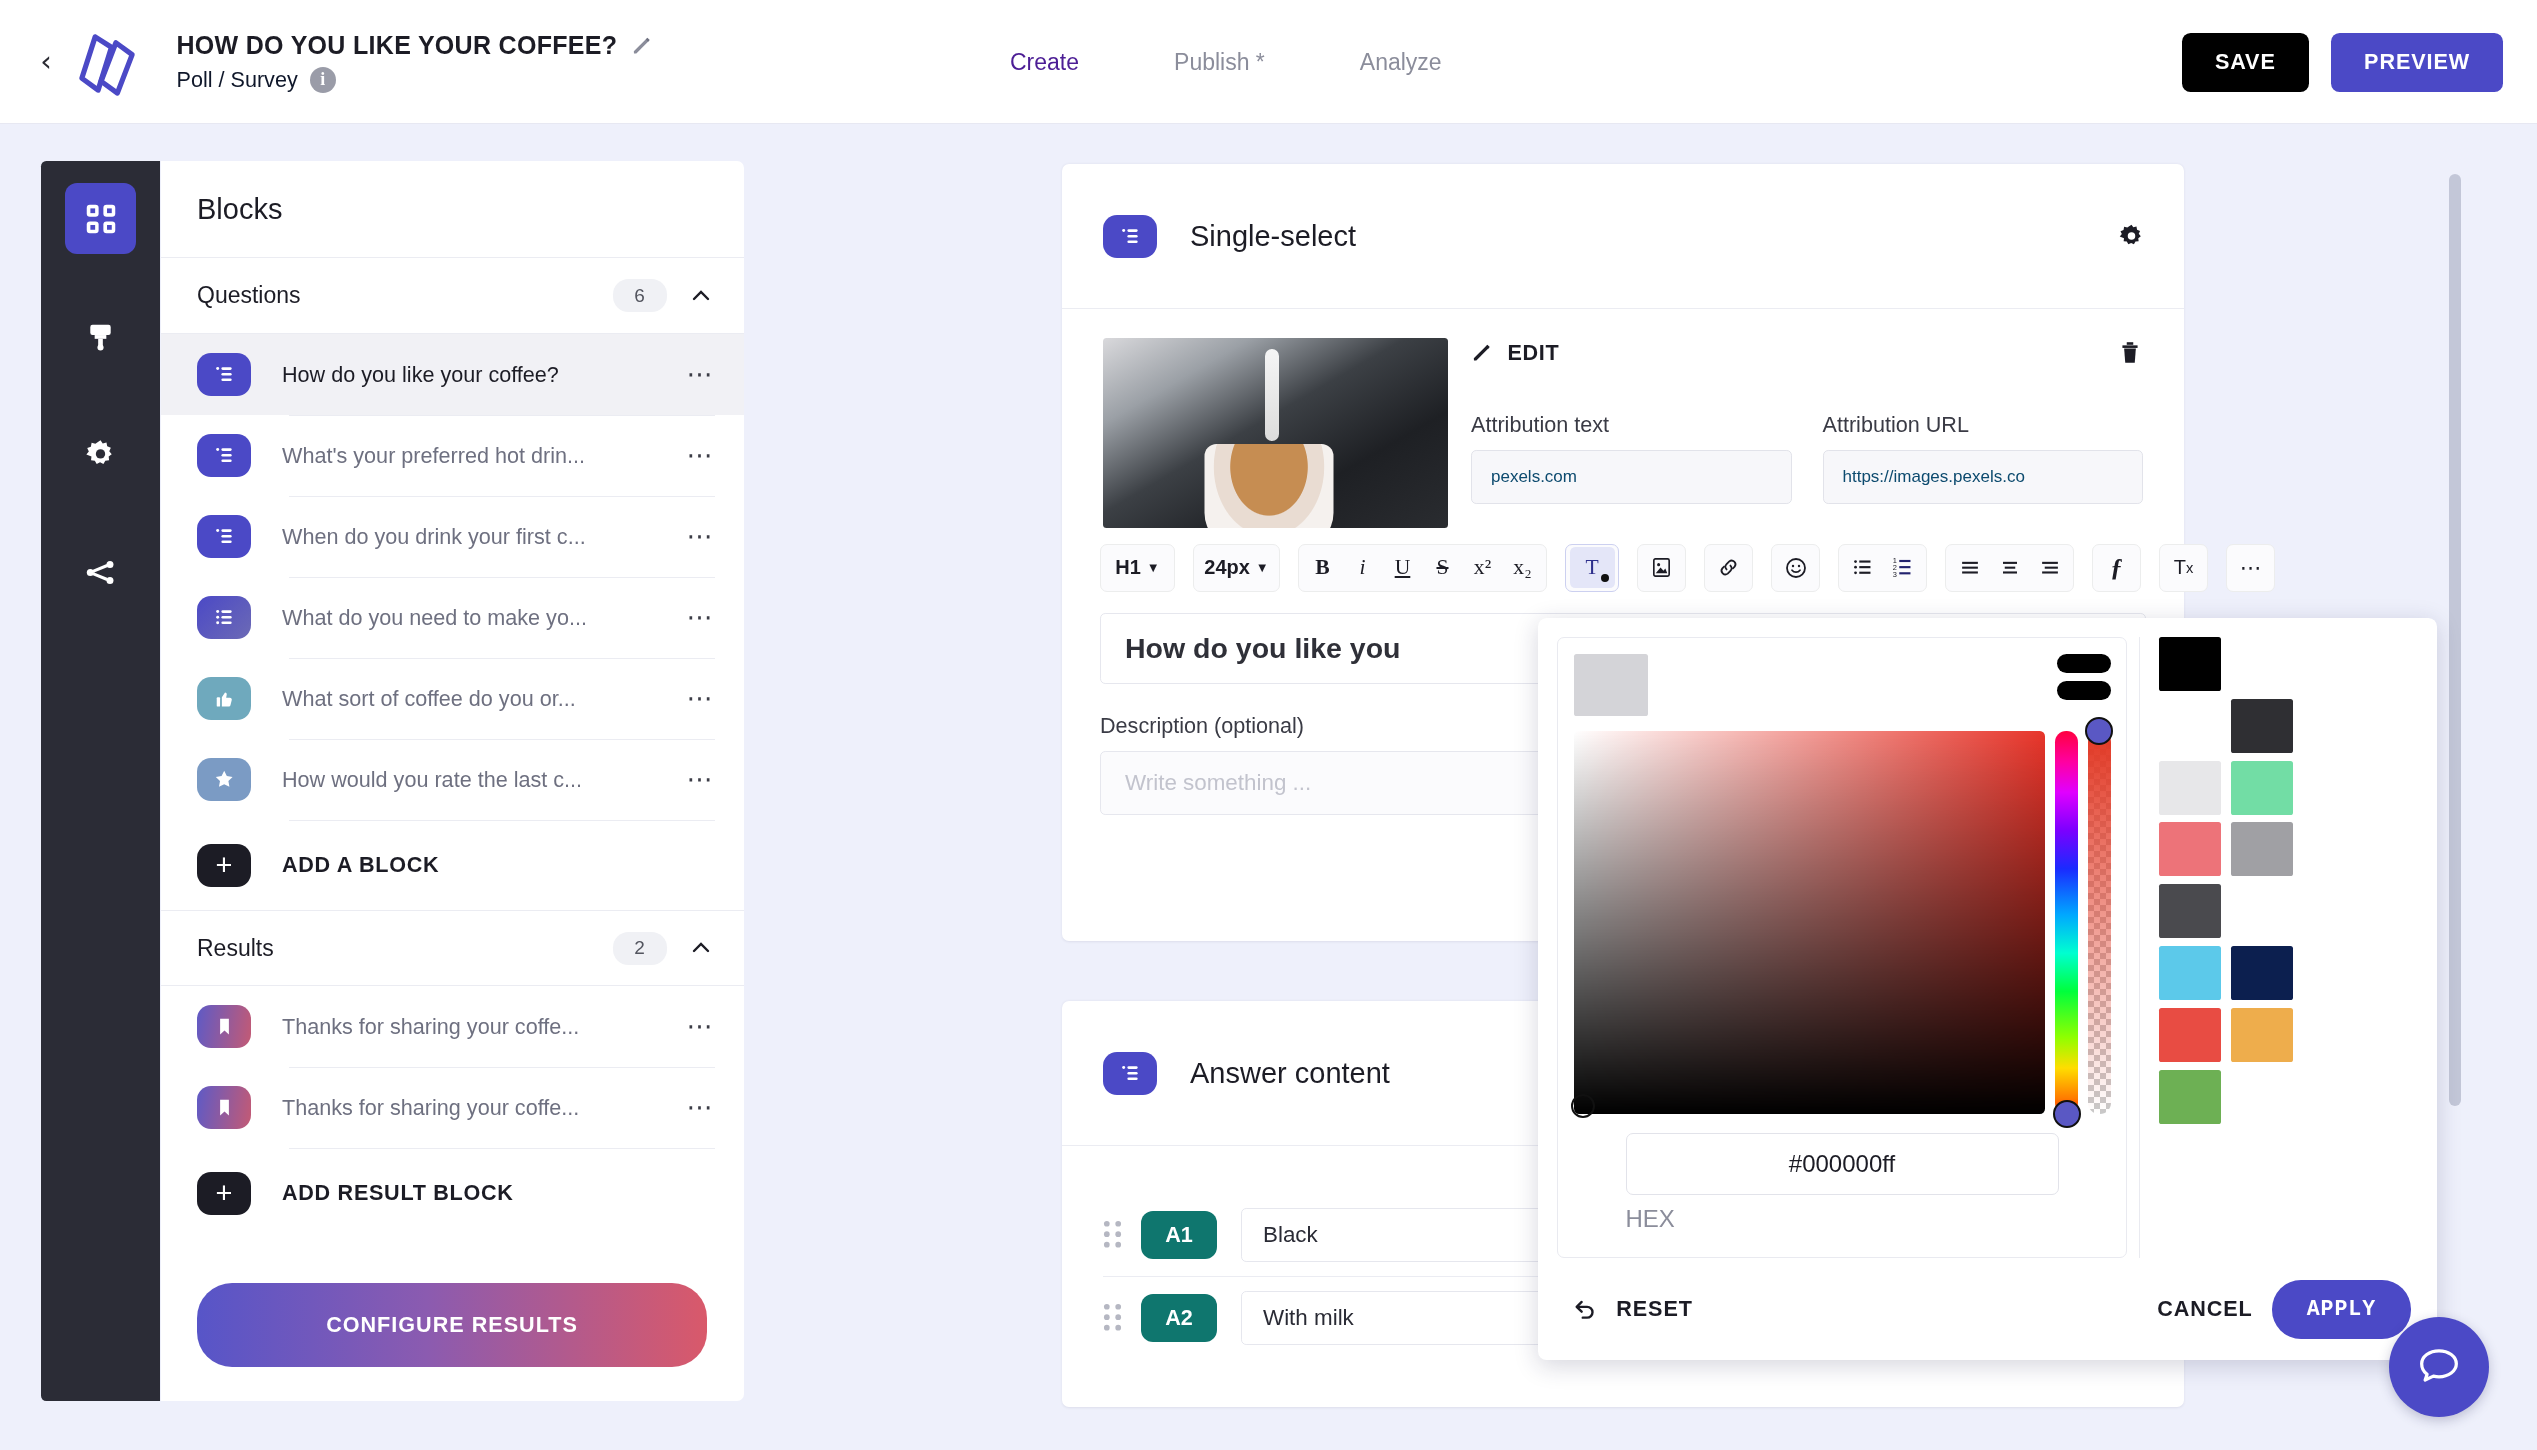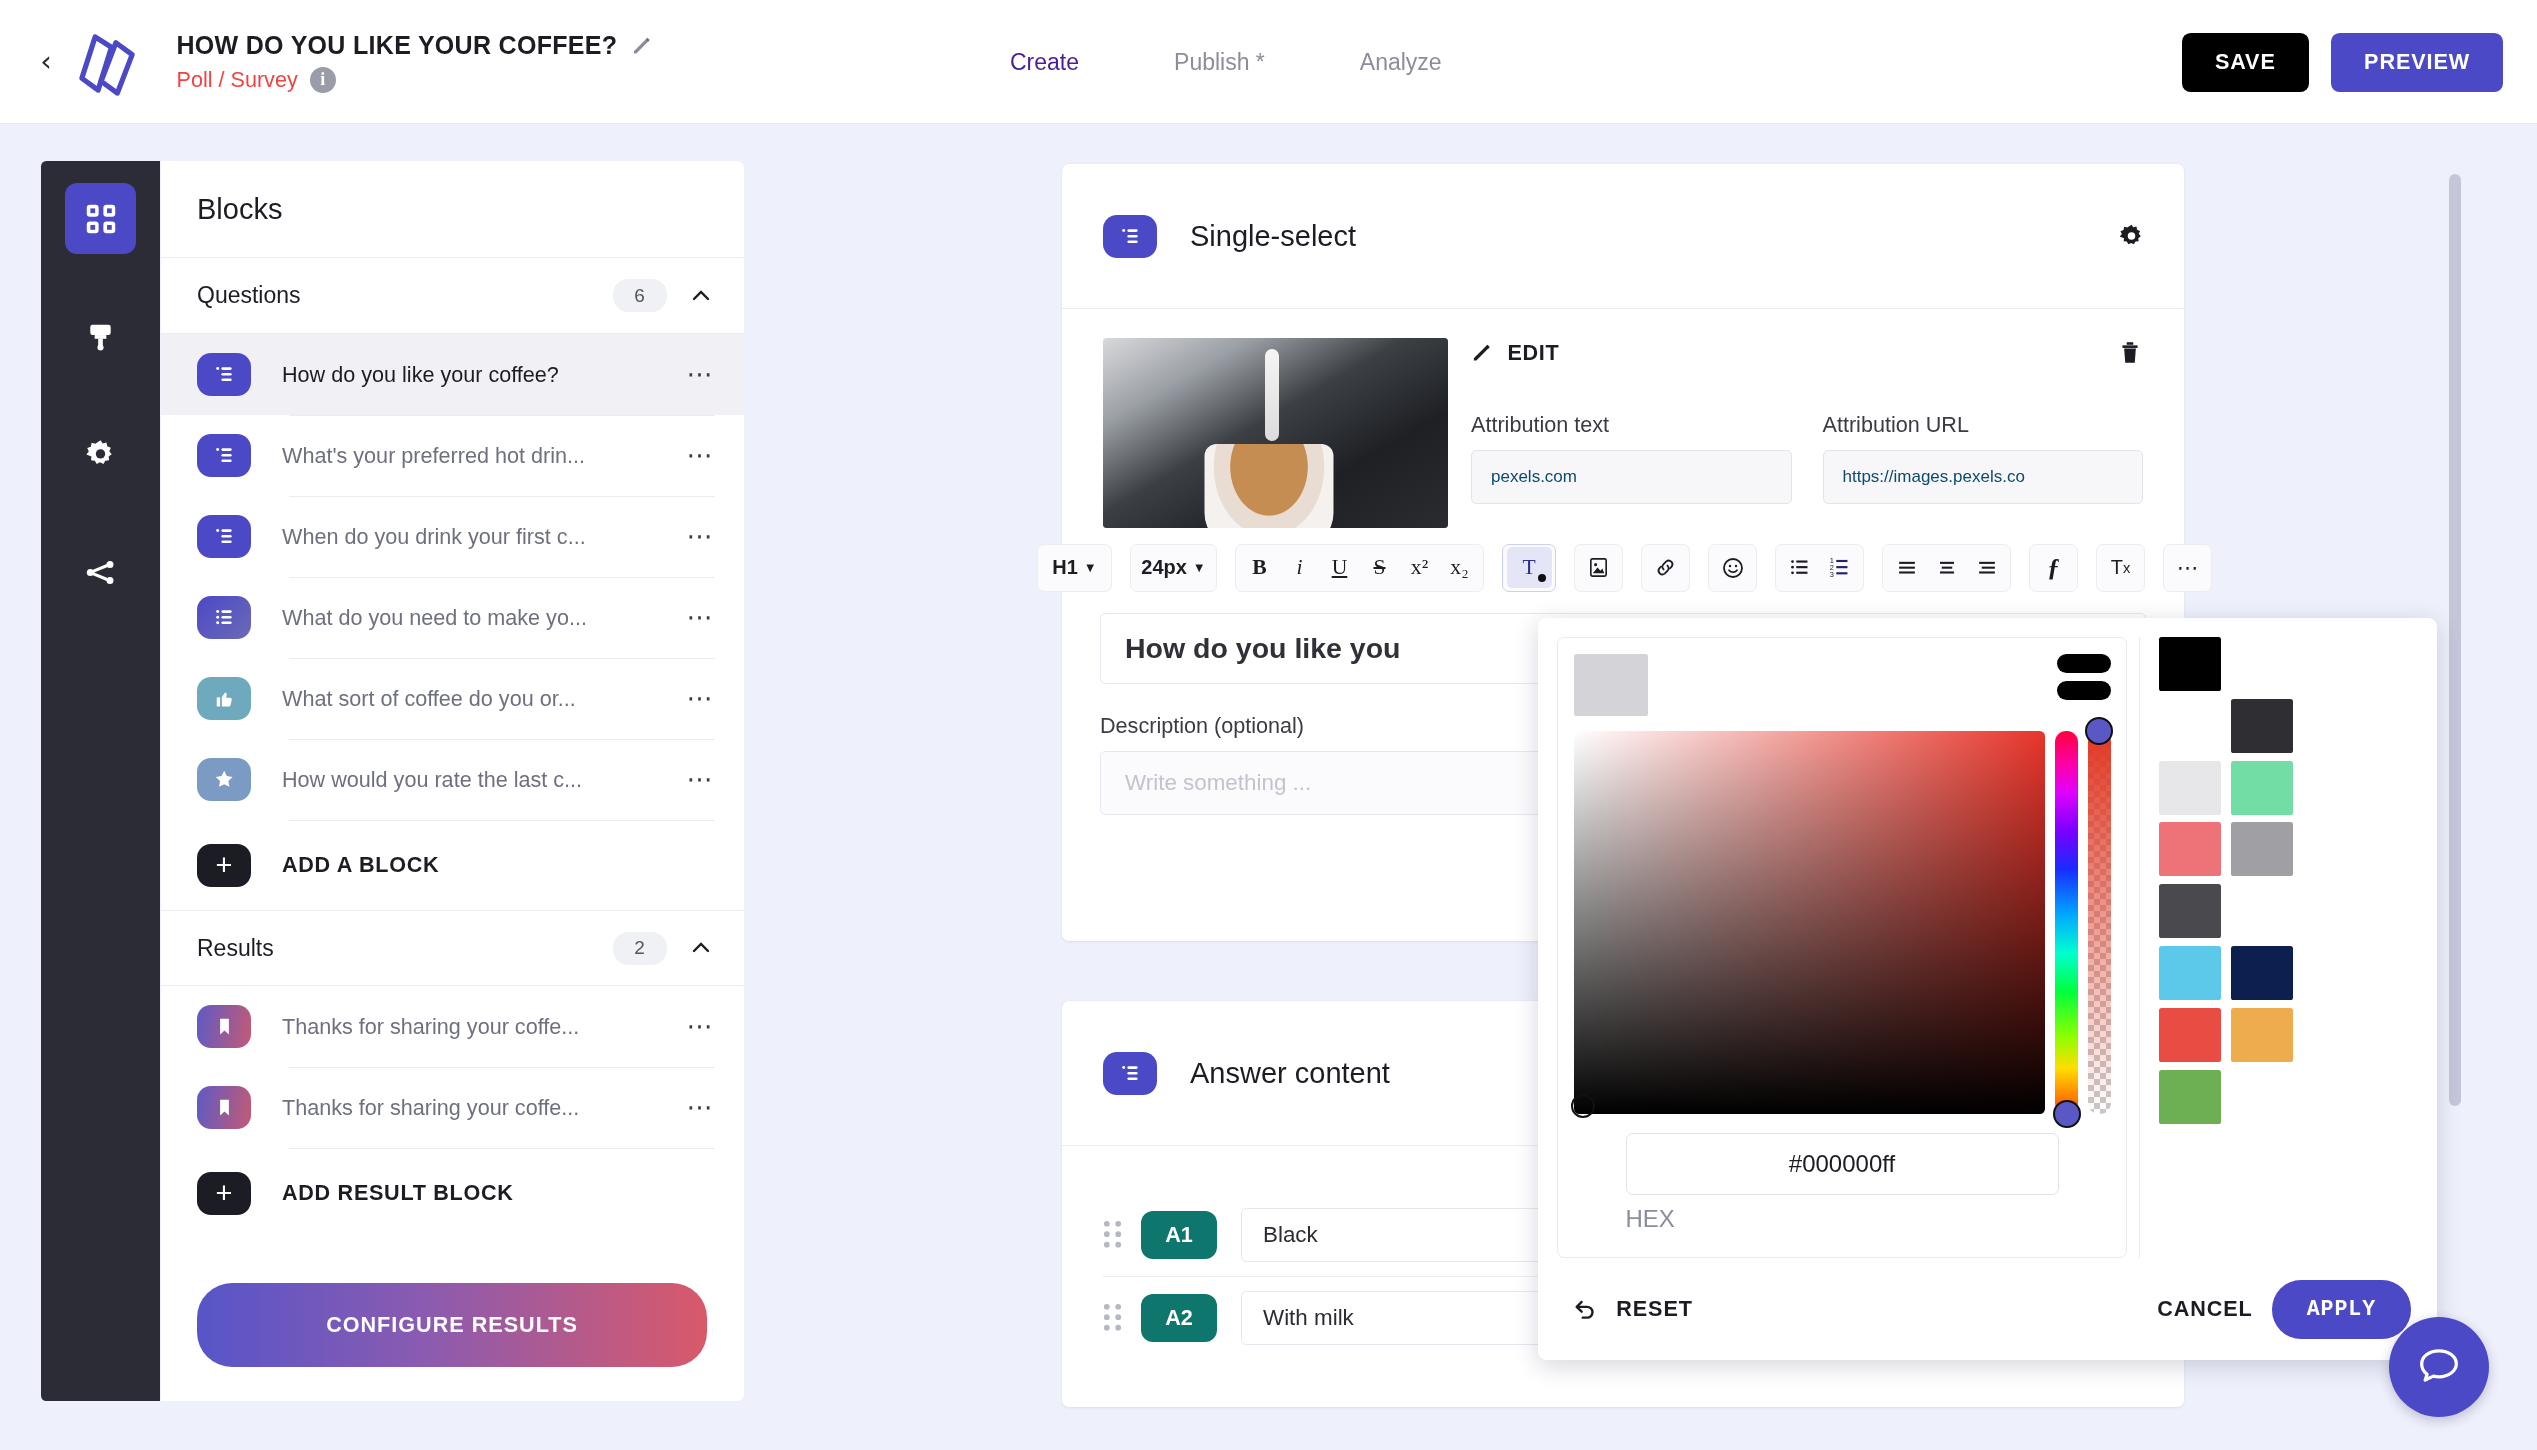--- a/index.html
+++ b/index.html
@@ -27,21 +27,21 @@
   }
   .brand-logo { width: 74px; height: 74px; margin-left: 3.5px; }
   .title-wrap { margin-left: 33px; }
   .proj-title-row { display: flex; align-items: center; gap: 14px; }
   .proj-title {
     font-size: 25px; font-weight: bold; letter-spacing: 0.3px;
     color: #1c1c25; text-transform: uppercase;
   }
   .pencil-ic { width: 22.4px; height: 22.4px; cursor: pointer; }
   .proj-sub-row { display: flex; align-items: center; gap: 12px; margin-top: 7px; }
-  .proj-sub { font-size: 21.6px; color: #ef4444; }
+  .proj-sub { font-size: 21.6px; color: #0f172a; }
   .info-ic {
     width: 26px; height: 26px; border-radius: 50%;
     background: #9a9ca8; color: #fff; font-size: 18px; font-weight: bold;
     display: flex; align-items: center; justify-content: center;
     font-family: "Liberation Serif", serif; cursor: pointer;
   }
   .nav {
     position: absolute; left: 1010px; top: 0; height: 124px;
     display: flex; align-items: center; gap: 95px;
   }
@@ -189,21 +189,21 @@
   .attr-lbl { font-size: 21.6px; color: #3a3b45; margin-bottom: 12px; }
   .attr-inp {
     width: 100%; height: 54px; border: 0.9px solid #e2e3ea; border-radius: 5.2px;
     background: #f7f7fa; padding: 0 19px; font-size: 17px; color: #0c4a6e;
     font-family: "Liberation Sans", sans-serif;
   }
 
   
   .rte {
     display: flex; align-items: center; gap: 18px;
-    padding: 15.5px 35px 0 38px; flex-wrap: nowrap; justify-content: center;
+    padding: 15.5px 35px 0 38px; flex-wrap: nowrap;
   }
   .tb-grp {
     display: flex; align-items: center; background: #fbfbfd;
     border: 0.9px solid #eceded; border-radius: 7px; height: 48px; padding: 0 3.5px;
   }
   .tb-btn {
     min-width: 40px; height: 41px; border-radius: 5.2px;
     display: flex; align-items: center; justify-content: center;
     font-size: 21.6px; color: #1c1c25; cursor: pointer;
     font-family: "Liberation Serif", serif;

